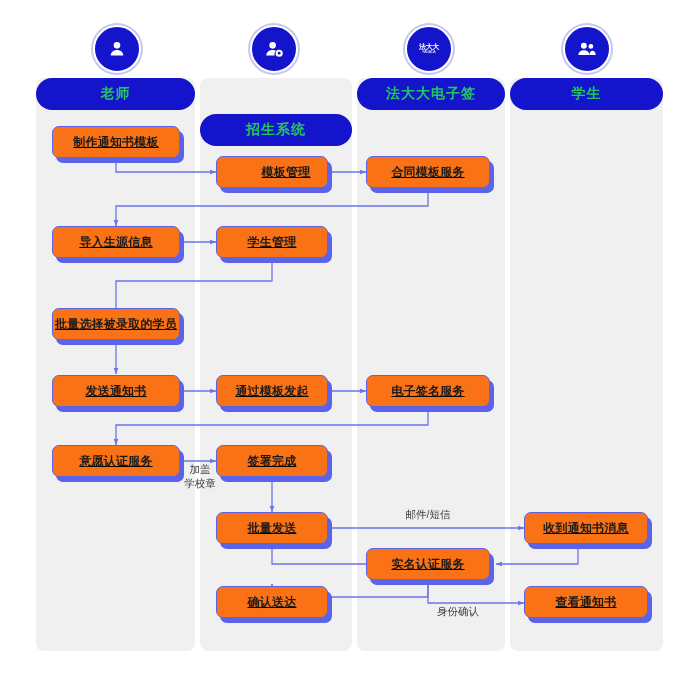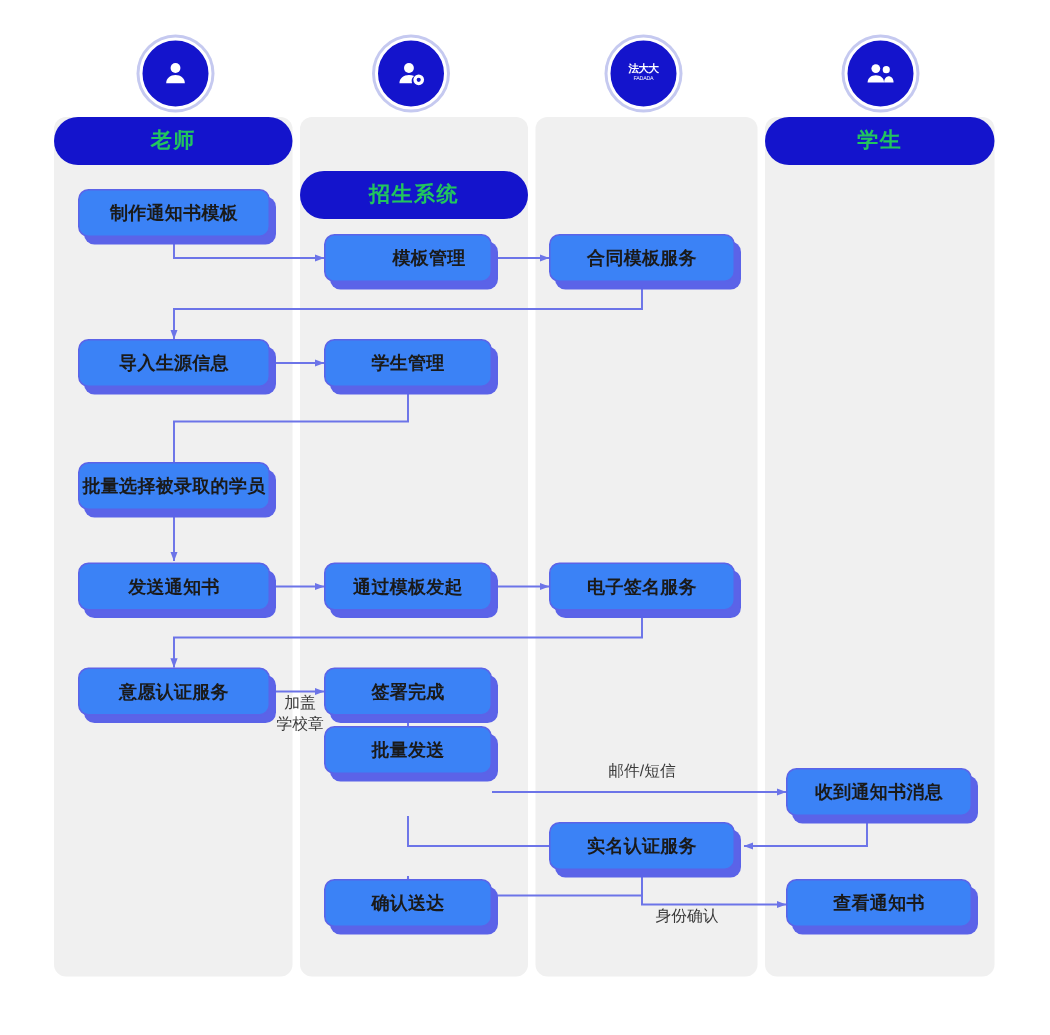--- a/index.html
+++ b/index.html
@@ -67,29 +67,30 @@
   .role-icon .logo-sub {
     font-size: 3.6px;
     letter-spacing: -0.2px;
     font-weight: normal;
     opacity: .95;
   }
   
   .node {
     position: absolute;
     height: 32px;
-    background: #3b82f6;
+    background: #f97316;
     border: 1.4px solid #5b63e8;
     border-radius: 7px;
     box-shadow: 4px 5px 0 -1px #5b63e8, 4px 5px 0 0 #5b63e8;
     display: flex;
     align-items: center;
     justify-content: center;
     z-index: 5;
     box-sizing: border-box;
+    text-decoration: underline;
   }
   .node span {
     font-size: 12px;
     font-weight: bold;
     color: #1a1a1a;
     white-space: nowrap;
     letter-spacing: .2px;
   }
   
   .edge-label {
@@ -190,20 +191,23 @@
       <path d="M14.6 18.6c0-2.4 1-4.2 3-4.6 2.6 0 3.9 1.8 3.9 4.6z" fill="#fff"></path>
     </svg>
   </div>
 
   <div class="lane-header" style="left:36px;  top:78px; width:159px;">
     <span>老师</span>
   </div>
   <div class="lane-header" style="left:200px; top:78px; width:152px;margin-top:36px;">
     <span>招生系统</span>
   </div>
+  <div class="lane-header" style="left:357px; top:78px; width:148px;">
+    <span>法大大电子签</span>
+  </div>
   <div class="lane-header" style="left:510px; top:78px; width:153px;">
     <span>学生</span>
   </div>
 
   <div class="node" style="left:52px; top:126px; width:128px;">
     <span>制作通知书模板</span>
   </div>
   <div class="node" style="left:216px; top:156px; width:112px;padding-left:28px;">
     <span>模板管理</span>
   </div>
@@ -232,21 +236,21 @@
     <span>电子签名服务</span>
   </div>
 
   <div class="node" style="left:52px; top:445px; width:128px;">
     <span>意愿认证服务</span>
   </div>
   <div class="node" style="left:216px; top:445px; width:112px;">
     <span>签署完成</span>
   </div>
 
-  <div class="node" style="left:216px; top:484px; width:112px;">
+  <div class="node" style="left:216px; top:512px; width:112px;">
     <span>批量发送</span>
   </div>
   <div class="node" style="left:524px; top:512px; width:124px;">
     <span>收到通知书消息</span>
   </div>
 
   <div class="node" style="left:366px; top:548px; width:124px;">
     <span>实名认证服务</span>
   </div>
 

